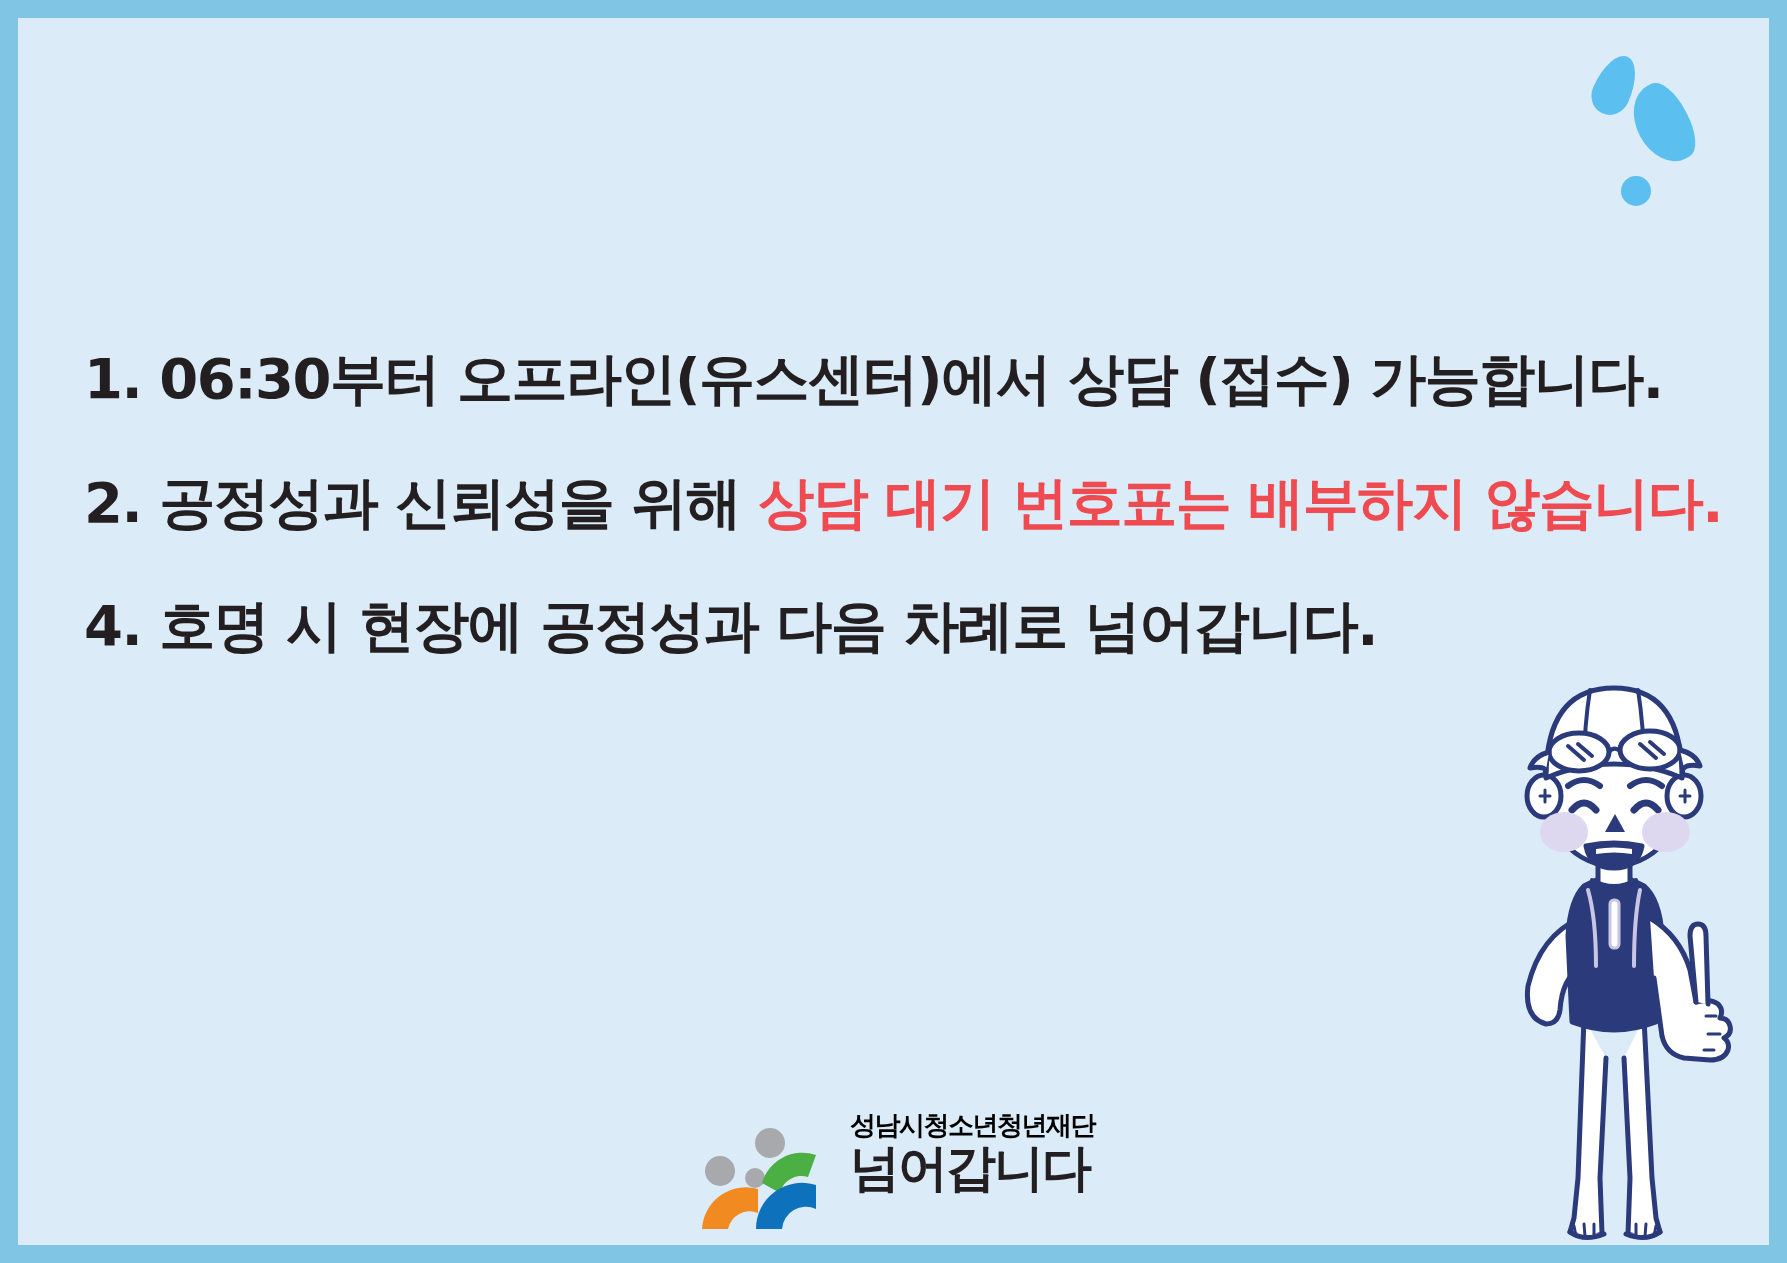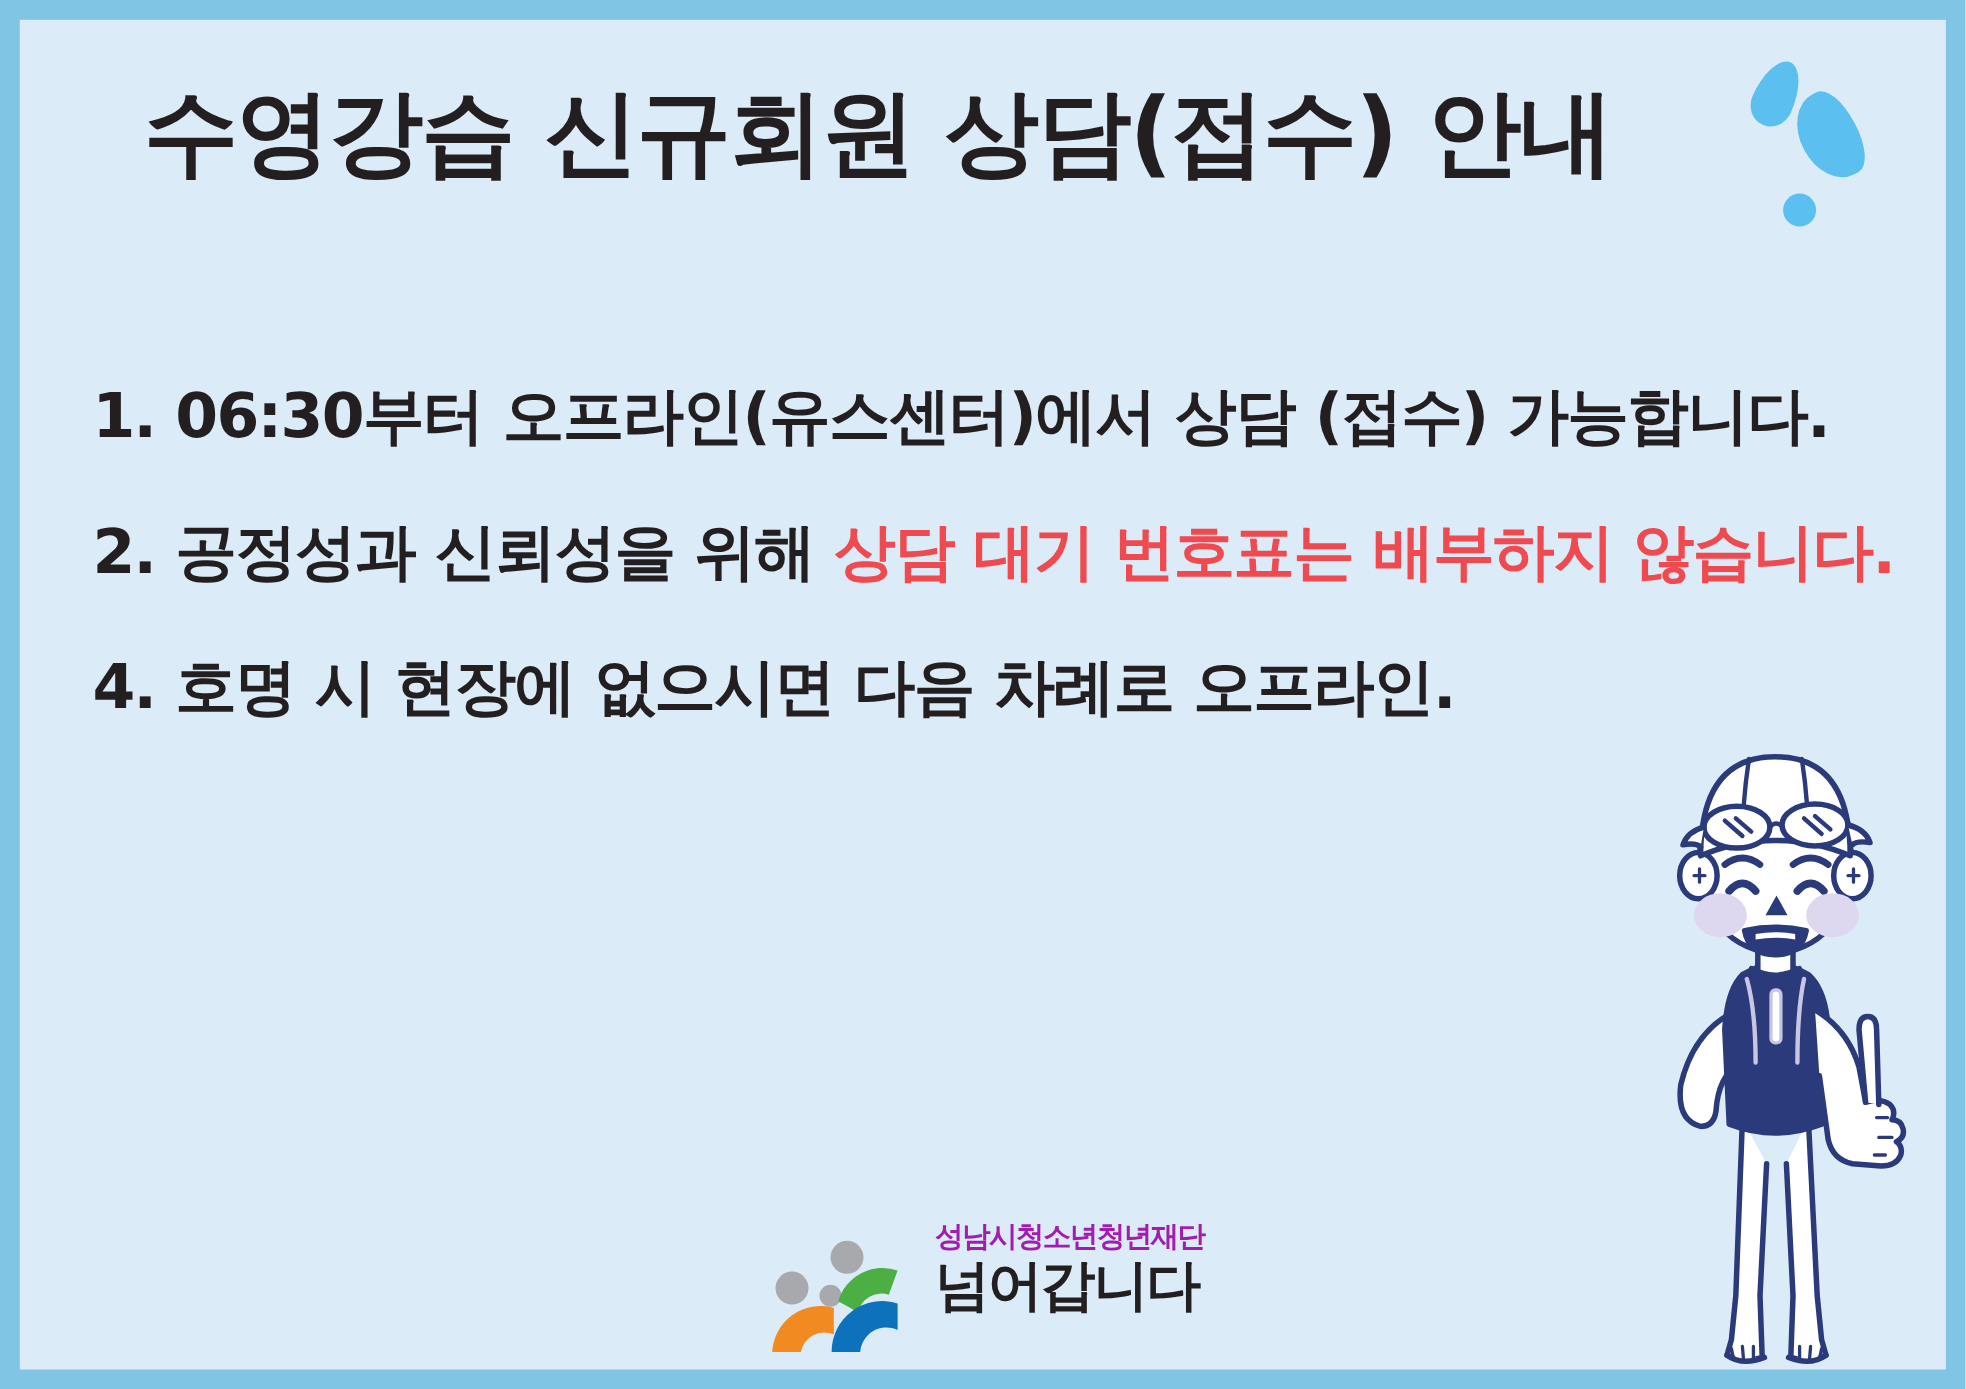--- a/index.html
+++ b/index.html
@@ -100,21 +100,21 @@
   .logo-text {
     position: absolute;
     left: 152px;
     top: 8px;
     width: 310px;
   }
   .logo-top {
     font-size: 26px;
     font-weight: 700;
     letter-spacing: -1.5px;
-    color: #a21caf;
+    color: #000000;
     line-height: 1.1;
     white-space: nowrap;
   }
   .logo-bottom {
     font-size: 50px;
     font-weight: 700;
     letter-spacing: -2px;
     color: #231f20;
     line-height: 1.05;
     margin-top: 2px;
@@ -133,39 +133,38 @@
 </head>
 <body>
 
 <div id="poster">
   <div id="inner">
 
     <div class="droplet drop-a"></div>
     <div class="droplet drop-b"></div>
     <div class="droplet drop-c"></div>
 
-    <div class="title">수영강습 신규회원 상담(접수) 안내</div>
 
     <div class="body-list">
 
       <div class="line">
         <span>1.</span>
         <span>06:30부터 오프라인(유스센터)에서 상담 (접수) 가능합니다.</span>
       </div>
 
       <div class="line">
         <span>2.</span>
         <span>공정성과 신뢰성을 위해</span>
         <span class="hl">상담 대기 번호표는 배부하지 않습니다.</span>
       </div>
 
 
       <div class="line">
         <span>4.</span>
-        <span>호명 시 현장에 없으시면 다음 차례로 오프라인.</span>
+        <span>호명 시 현장에 공정성과 다음 차례로 넘어갑니다.</span>
       </div>
 
     </div>
 
     <div class="logo">
       <svg class="logo-mark" viewBox="0 0 150 110">
         <circle cx="22" cy="50" r="15" fill="#a7a9ac"></circle>
         <circle cx="72" cy="22" r="15" fill="#a7a9ac"></circle>
         <circle cx="57" cy="57" r="10" fill="#a7a9ac"></circle>
         <path d="M4 108 A44 44 0 0 1 60 68 L60 92 A22 22 0 0 0 30 108 Z" fill="#f18a21"></path>

